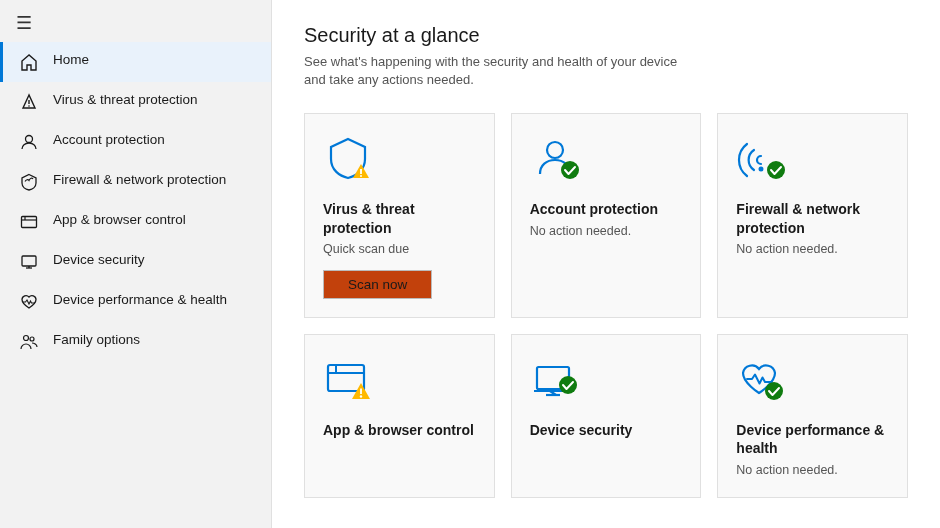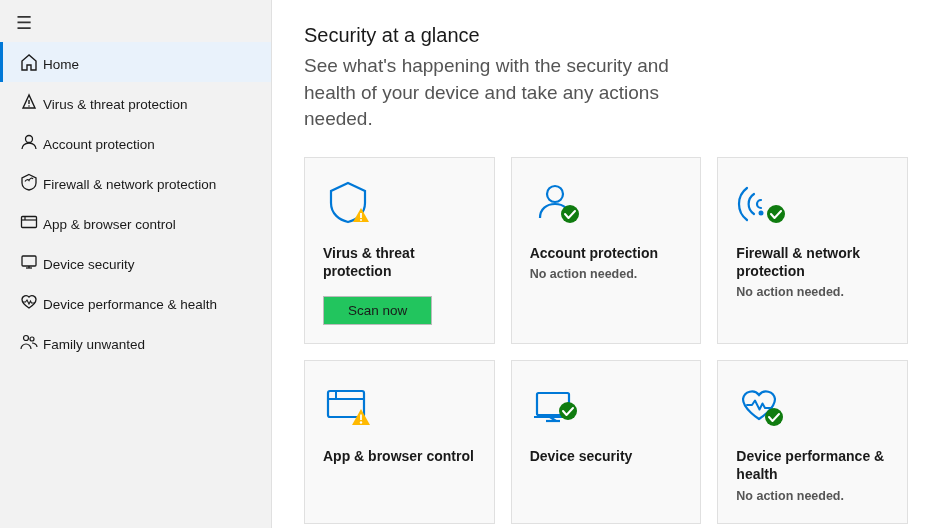--- a/index.html
+++ b/index.html
@@ -25,24 +25,24 @@
       padding-top: 4px;
     }
     .hamburger {
       padding: 8px 16px;
       cursor: pointer;
       font-size: 18px;
       color: #333;
     }
     .nav-item {
       display: flex;
-      align-items: flex-end;
+      align-items: flex-start;
       padding: 10px 16px;
       cursor: pointer;
-      gap: 4px;
+      gap: 14px;
       border-left: 3px solid transparent;
       font-size: 14px;
       color: #1a1a1a;
     }
     .nav-item.active {
       border-left: 3px solid #0078d7;
       background: #e9f2fb;
     }
     .nav-icon {
       width: 20px;
@@ -61,21 +61,21 @@
       padding: 24px 32px;
       overflow-y: auto;
     }
     .page-title {
       font-size: 20px;
       font-weight: 300;
       color: #1a1a1a;
       margin-bottom: 6px;
     }
     .page-subtitle {
-      font-size: 19px;
+      font-size: 13px;
       color: #555;
       margin-bottom: 24px;
       max-width: 380px;
       line-height: 1.4;
     }
 
     
     .cards-grid {
       display: grid;
       grid-template-columns: repeat(3, 1fr);
@@ -99,26 +99,25 @@
       font-weight: 600;
       color: #1a1a1a;
       margin-bottom: 4px;
       line-height: 1.3;
     }
     .card-status {
       font-size: 12.5px;
       color: #555;
       line-height: 1.4;
       flex: 1;
-      font-weight: bold;
     }
     .card-btn {
       margin-top: 12px;
       padding: 6px 24px;
-      background: #22c55e;
+      background: #c2410c;
       border: 1px solid #bbb;
       cursor: pointer;
       font-size: 13.5px;
       color: #1a1a1a;
       width: fit-content;
     }
 
     
     svg { overflow: visible; }
   </style>
@@ -202,21 +201,21 @@
 
   <div class="nav-item">
     <span class="nav-icon">
       <svg width="18" height="18" viewBox="0 0 18 18" fill="none">
         <circle cx="6" cy="5" r="2.5" stroke="#1a1a1a" stroke-width="1.2" fill="none"></circle>
         <circle cx="12" cy="6" r="2" stroke="#1a1a1a" stroke-width="1.2" fill="none"></circle>
         <path d="M1 16c0-3 2.5-5 5-5s5 2 5 5" stroke="#1a1a1a" stroke-width="1.2" fill="none"></path>
         <path d="M12 10c2 0 5 1.5 5 4" stroke="#1a1a1a" stroke-width="1.2" fill="none"></path>
       </svg>
     </span>
-    <span class="nav-label">Family unwanted</span>
+    <span class="nav-label">Family options</span>
   </div>
 </div>
 
 <div id="main">
   <h1 class="page-title">Security at a glance</h1>
   <p class="page-subtitle">See what's happening with the security and health of your device and take any actions needed.</p>
 
   <div class="cards-grid">
 
     <div class="card">
@@ -226,20 +225,21 @@
           <path d="M25 5 L42 13v12c0 11-8.5 17-17 19C16.5 42 8 36 8 25V13z" stroke="#0078d7" stroke-width="2.2" fill="none"></path>
 
           <g transform="translate(28,28)">
             <polygon points="10,2 18,16 2,16" fill="#ffb900" stroke="none"></polygon>
             <line x1="10" y1="7" x2="10" y2="12" stroke="#fff" stroke-width="1.8"></line>
             <circle cx="10" cy="14" r="1" fill="#fff"></circle>
           </g>
         </svg>
       </div>
       <div class="card-title">Virus &amp; threat protection</div>
+      <div class="card-status">Quick scan due</div>
       <button class="card-btn">Scan now</button>
     </div>
 
     <div class="card">
       <div class="card-icon">
         <svg width="50" height="50" viewBox="0 0 50 50" fill="none">
 
           <circle cx="25" cy="16" r="8" stroke="#0078d7" stroke-width="2.2" fill="none"></circle>
           <path d="M10 40c0-9 6.5-14 15-14s15 5 15 14" stroke="#0078d7" stroke-width="2.2" fill="none"></path>
 

